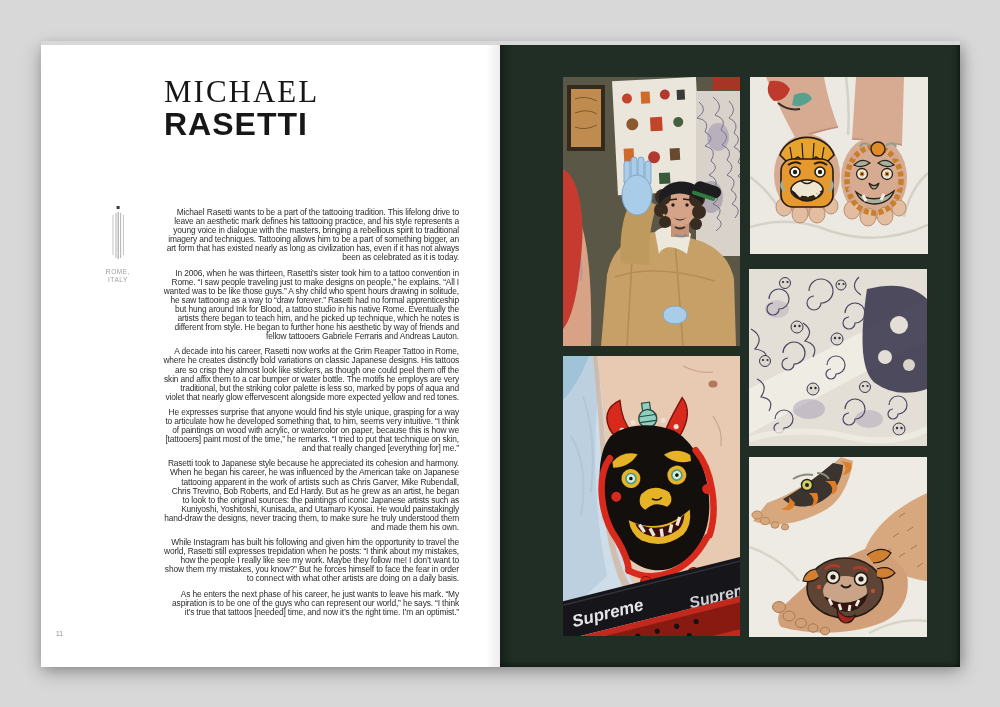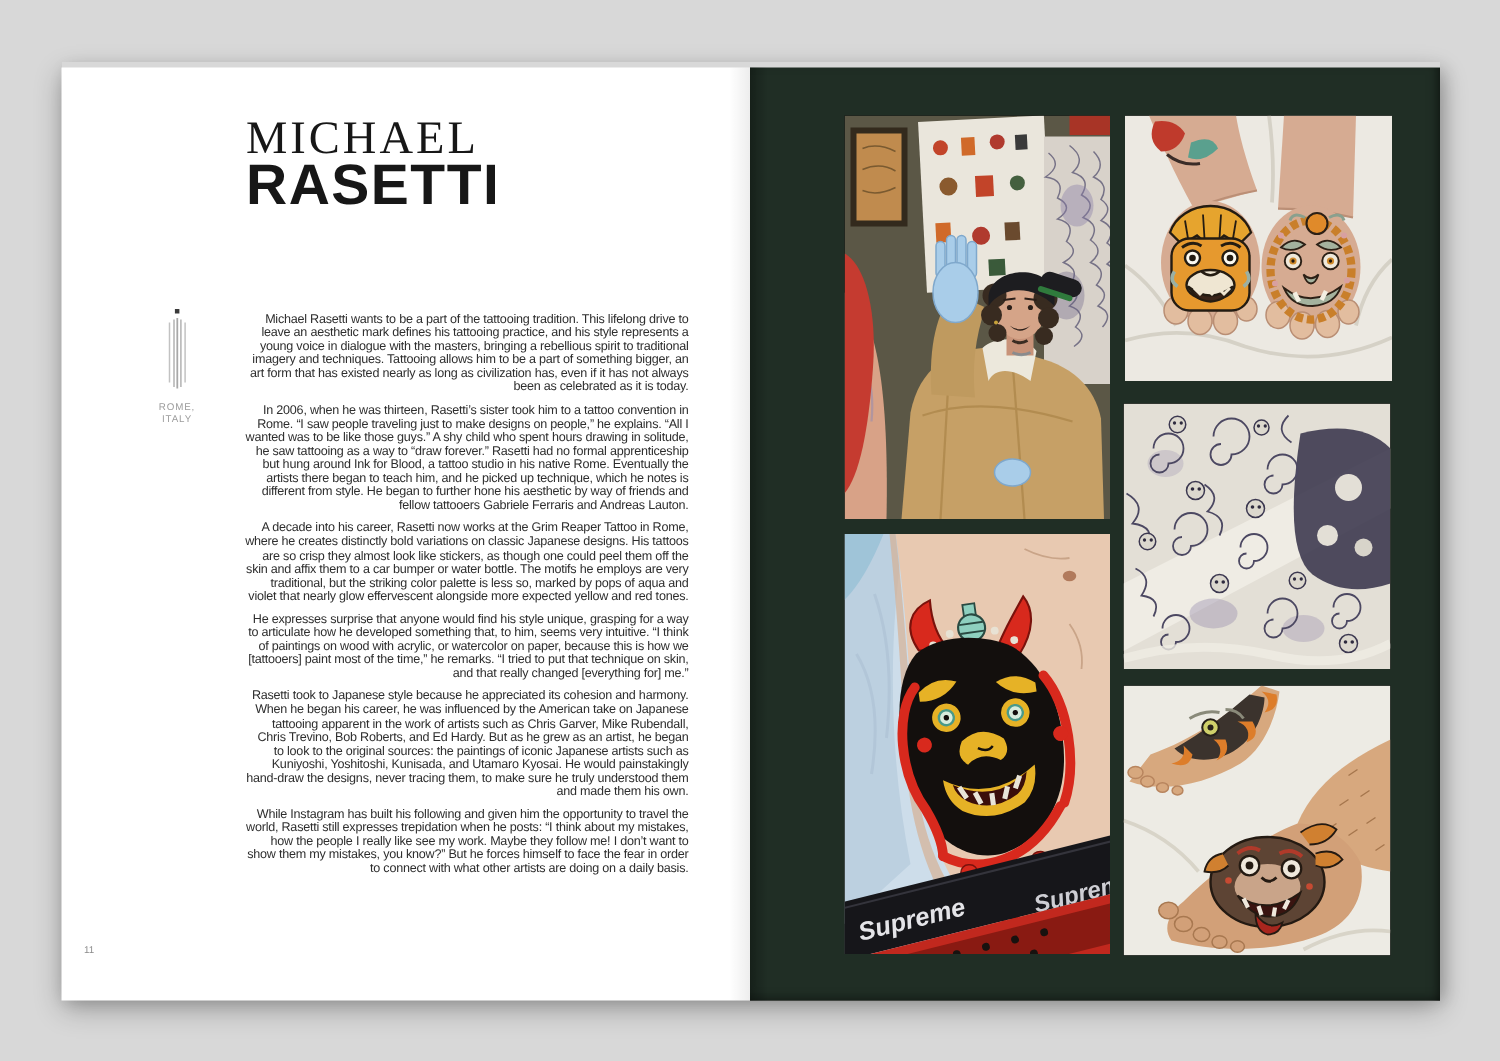--- a/index.html
+++ b/index.html
@@ -20,21 +20,21 @@
     box-shadow:inset -5px 0 7px -4px rgba(0,0,0,.55), inset 0 -5px 7px -4px rgba(0,0,0,.4);
   }
   .gutter-left{position:absolute;right:0;top:0;width:14px;height:100%;
     background:linear-gradient(to right, rgba(0,0,0,0), rgba(0,0,0,.07));}
   .gutter-right{position:absolute;left:0;top:0;width:12px;height:100%;
     background:linear-gradient(to right, rgba(0,0,0,.28), rgba(0,0,0,0));}
 
   .title{position:absolute;left:123px;top:30px;color:var(--title_black,#171717);}
   .title-serif{font-family:"Liberation Serif","DejaVu Serif",serif;font-size:31px;font-weight:400;
     letter-spacing:2px;line-height:33px;}
-  .title-sans{font-family:"Liberation Sans",sans-serif;font-size:38px;font-weight:700;
+  .title-sans{font-family:"Liberation Sans",sans-serif;font-size:32px;font-weight:700;
     letter-spacing:1px;line-height:30px;margin-top:1px;}
 
   .location{position:absolute;left:55px;top:160px;width:44px;text-align:center;
     color:var(--muted_gray,#9c9c9c);font-size:6.5px;letter-spacing:.6px;line-height:8px;}
   .location svg{display:block;margin:0 auto 7px;}
 
   .bodycopy{position:absolute;left:122px;top:163px;width:296px;
     font-size:8.4px;line-height:9.1px;letter-spacing:-0.15px;color:var(--ink_text,#2e2e2e);
     text-align:left;}
   .bodycopy p{margin:0 0 6px;text-align:right;}
@@ -73,20 +73,21 @@
       <div>ITALY</div>
     </div>
 
     <div class="bodycopy">
       <p>Michael Rasetti wants to be a part of the tattooing tradition. This lifelong drive to leave an aesthetic mark defines his tattooing practice, and his style represents a young voice in dialogue with the masters, bringing a rebellious spirit to traditional imagery and techniques. Tattooing allows him to be a part of something bigger, an art form that has existed nearly as long as civilization has, even if it has not always been as celebrated as it is today.</p>
       <p>In 2006, when he was thirteen, Rasetti’s sister took him to a tattoo convention in Rome. “I saw people traveling just to make designs on people,” he explains. “All I wanted was to be like those guys.” A shy child who spent hours drawing in solitude, he saw tattooing as a way to “draw forever.” Rasetti had no formal apprenticeship but hung around Ink for Blood, a tattoo studio in his native Rome. Eventually the artists there began to teach him, and he picked up technique, which he notes is different from style. He began to further hone his aesthetic by way of friends and fellow tattooers Gabriele Ferraris and Andreas Lauton.</p>
       <p>A decade into his career, Rasetti now works at the Grim Reaper Tattoo in Rome, where he creates distinctly bold variations on classic Japanese designs. His tattoos are so crisp they almost look like stickers, as though one could peel them off the skin and affix them to a car bumper or water bottle. The motifs he employs are very traditional, but the striking color palette is less so, marked by pops of aqua and violet that nearly glow effervescent alongside more expected yellow and red tones.</p>
       <p>He expresses surprise that anyone would find his style unique, grasping for a way to articulate how he developed something that, to him, seems very intuitive. “I think of paintings on wood with acrylic, or watercolor on paper, because this is how we [tattooers] paint most of the time,” he remarks. “I tried to put that technique on skin, and that really changed [everything for] me.”</p>
       <p>Rasetti took to Japanese style because he appreciated its cohesion and harmony. When he began his career, he was influenced by the American take on Japanese tattooing apparent in the work of artists such as Chris Garver, Mike Rubendall, Chris Trevino, Bob Roberts, and Ed Hardy. But as he grew as an artist, he began to look to the original sources: the paintings of iconic Japanese artists such as Kuniyoshi, Yoshitoshi, Kunisada, and Utamaro Kyosai. He would painstakingly hand-draw the designs, never tracing them, to make sure he truly understood them and made them his own.</p>
       <p>While Instagram has built his following and given him the opportunity to travel the world, Rasetti still expresses trepidation when he posts: “I think about my mistakes, how the people I really like see my work. Maybe they follow me! I don’t want to show them my mistakes, you know?” But he forces himself to face the fear in order to connect with what other artists are doing on a daily basis.</p>
+      <p>As he enters the next phase of his career, he just wants to leave his mark. “My aspiration is to be one of the guys who can represent our world,” he says. “I think it’s true that tattoos [needed] time, and now it’s the right time. I’m an optimist.”</p>
     </div>
 
     <div class="pageno">11</div>
     <div class="gutter-left"></div>
   </div>
 
   <div class="page page-right">
     <div class="gutter-right"></div>
 
     <figure class="photo ph1" style="margin:0">

